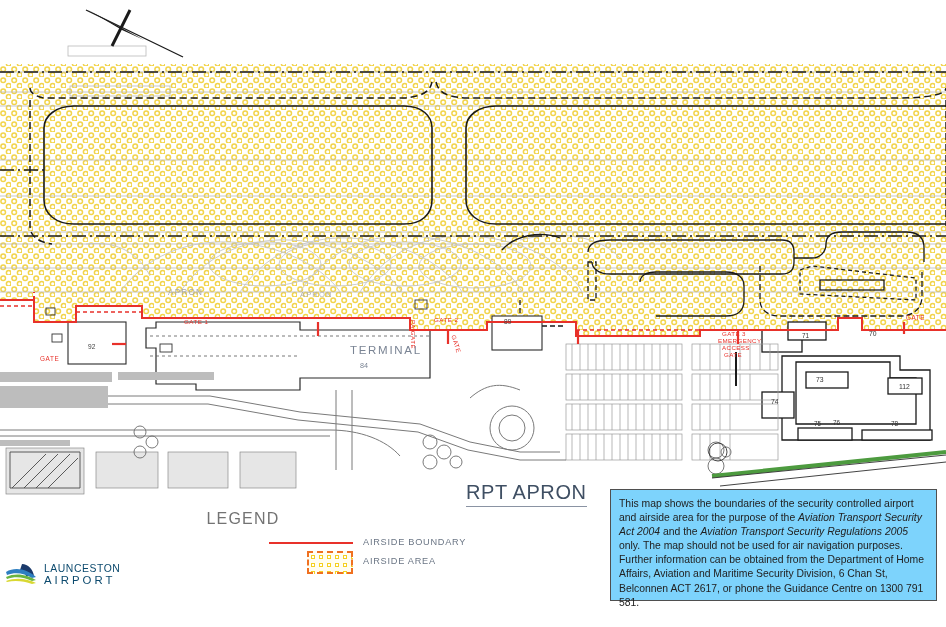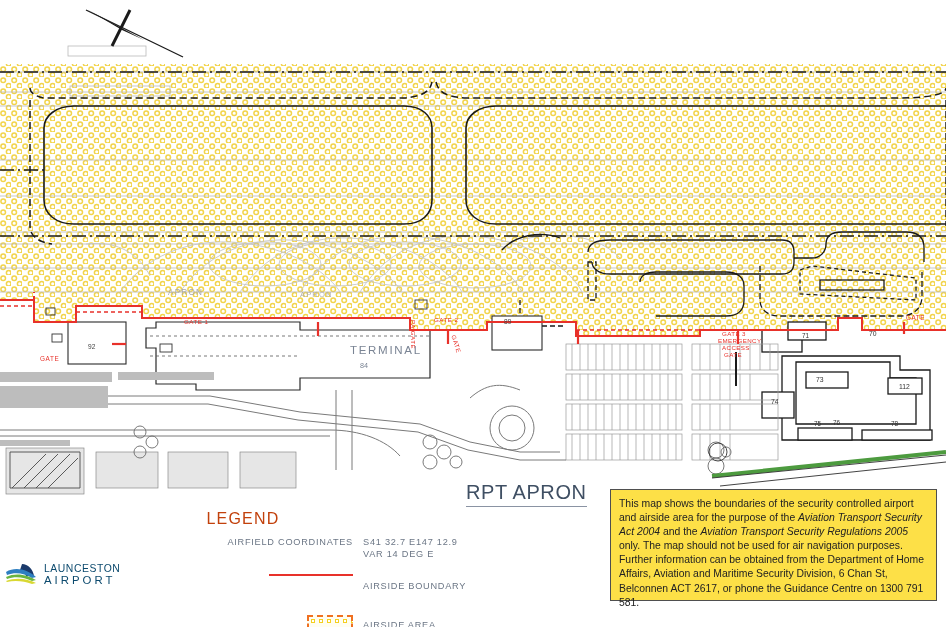--- a/index.html
+++ b/index.html
@@ -19,38 +19,38 @@
      position:absolute;left:466px;top:481px;
      font-size:20px;letter-spacing:.6px;color:#3f4f63;
      border-bottom:1.6px solid #8a93a3;padding-bottom:2px;
      white-space:nowrap;
   }
 
   
   .legend{position:absolute;left:110px;top:510px;width:380px;color:#6b7685;}
   .legend-title{
      font-size:16px;letter-spacing:1.2px;text-align:center;
-     width:250px;margin-left:8px;color:#c2410c;
+     width:250px;margin-left:8px;color:#737373;
   }
   .legend-row{display:flex;align-items:flex-start;margin-top:9px;font-size:9.2px;letter-spacing:.75px;}
   .lg-left{width:243px;text-align:right;padding-right:10px;line-height:11.5px;}
   .lg-right{line-height:11.5px;}
   .swatch-cell{width:243px;display:flex;justify-content:flex-end;padding-right:10px;}
   .line-swatch{width:84px;height:0;border-top:2px solid #e8312a;margin-top:5px;}
   .area-swatch{
      width:42px;height:19px;border:2px dashed #f07020;background:#fffdf0;
      background-image:radial-gradient(circle at 4px 4px, #fff 1.4px, #f5d020 1.4px, #f5d020 2.4px, #fffdf0 2.5px);
      background-size:8px 8px;
   }
-  .lg-right.pad{margin-top:12px;}
+  .lg-right.pad{margin-top:0;}
 
   
   .disclaimer{
      position:absolute;left:610px;top:489px;width:327px;height:112px;
-     border:1px solid #4f4f4f;background:#fde047;
+     border:1px solid #4f4f4f;background:#7dd3fc;
      font-size:10.4px;line-height:14.1px;color:#222;
      padding:7px 8px 0 8px;box-sizing:border-box;
   }
   .disclaimer i{font-style:italic;}
 
   
   .logo{position:absolute;left:6px;top:556px;width:118px;height:40px;}
   .logo-text{position:absolute;left:38px;top:7px;color:#0c4a6e;}
   .logo-l1{font-size:10.4px;letter-spacing:.55px;line-height:11px;}
   .logo-l2{font-size:11.4px;letter-spacing:3.0px;line-height:12px;font-weight:normal;}
@@ -387,36 +387,29 @@
   <div class="mlabel" style="left:718px;top:337px;font-size:6.2px;letter-spacing:.4px;color:#e8312a;">EMERGENCY</div>
   <div class="mlabel" style="left:722px;top:344px;font-size:6.2px;letter-spacing:.4px;color:#e8312a;">ACCESS</div>
   <div class="mlabel" style="left:724px;top:351px;font-size:6.2px;letter-spacing:.4px;color:#e8312a;">GATE</div>
   <div class="mlabel" style="left:906px;top:314px;font-size:6.4px;letter-spacing:.5px;color:#e8312a;">GATE</div>
 
   <div class="map-title">RPT APRON</div>
 
   <div class="legend">
     <div class="legend-title">LEGEND</div>
 
-    <div class="legend-row">
-      <div class="lg-left">AIRFIELD COORDINATES</div>
-      <div class="lg-right">
-        <div>S41 32.7 E147 12.9</div>
-        <div>VAR 14 DEG E</div>
-      </div>
-    </div>
 
     <div class="legend-row">
       <div class="swatch-cell">
         <div class="line-swatch"></div>
       </div>
       <div class="lg-right pad">AIRSIDE BOUNDARY</div>
     </div>
 
-    <div class="legend-row" style="margin-top:22px;">
+    <div class="legend-row" style="margin-top:2px;">
       <div class="swatch-cell">
         <div class="area-swatch"></div>
       </div>
       <div class="lg-right" style="margin-top:5px;">AIRSIDE AREA</div>
     </div>
   </div>
 
   <div class="disclaimer">
     <span>This map shows the boundaries of the security controlled airport and airside area for the purpose of the </span><i>Aviation Transport Security Act 2004</i><span> and the </span><i>Aviation Transport Security Regulations 2005</i><span> only. The map should not be used for air navigation purposes. Further information can be obtained from the Department of Home Affairs, Aviation and Maritime Security Division, 6 Chan St, Belconnen ACT 2617, or phone the Guidance Centre on 1300 791 581.</span>
   </div>

